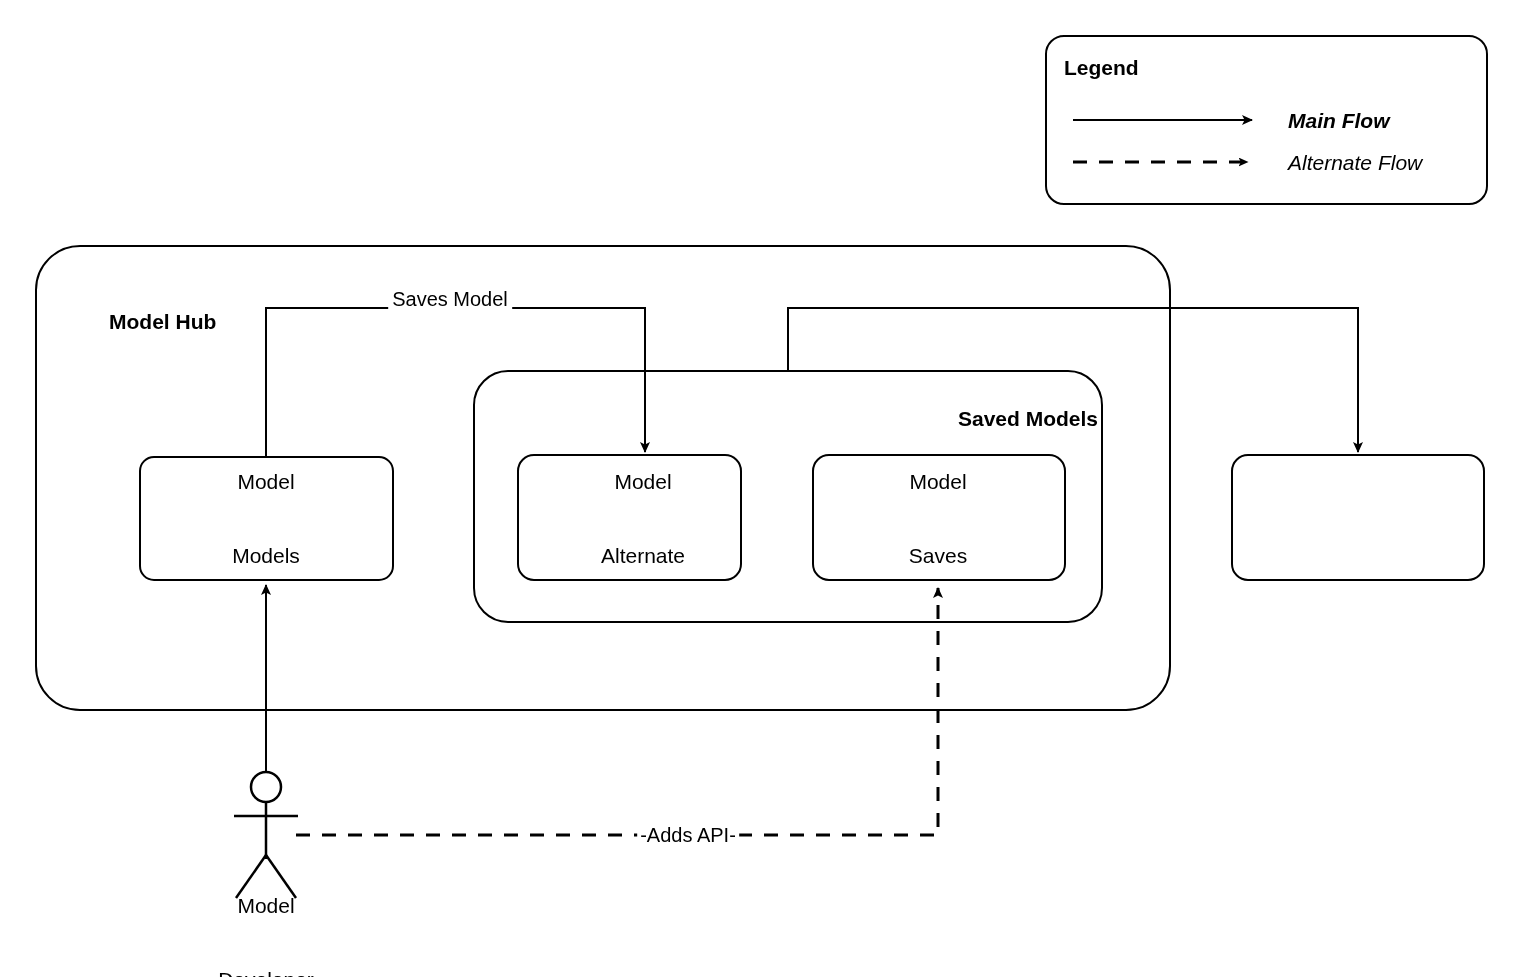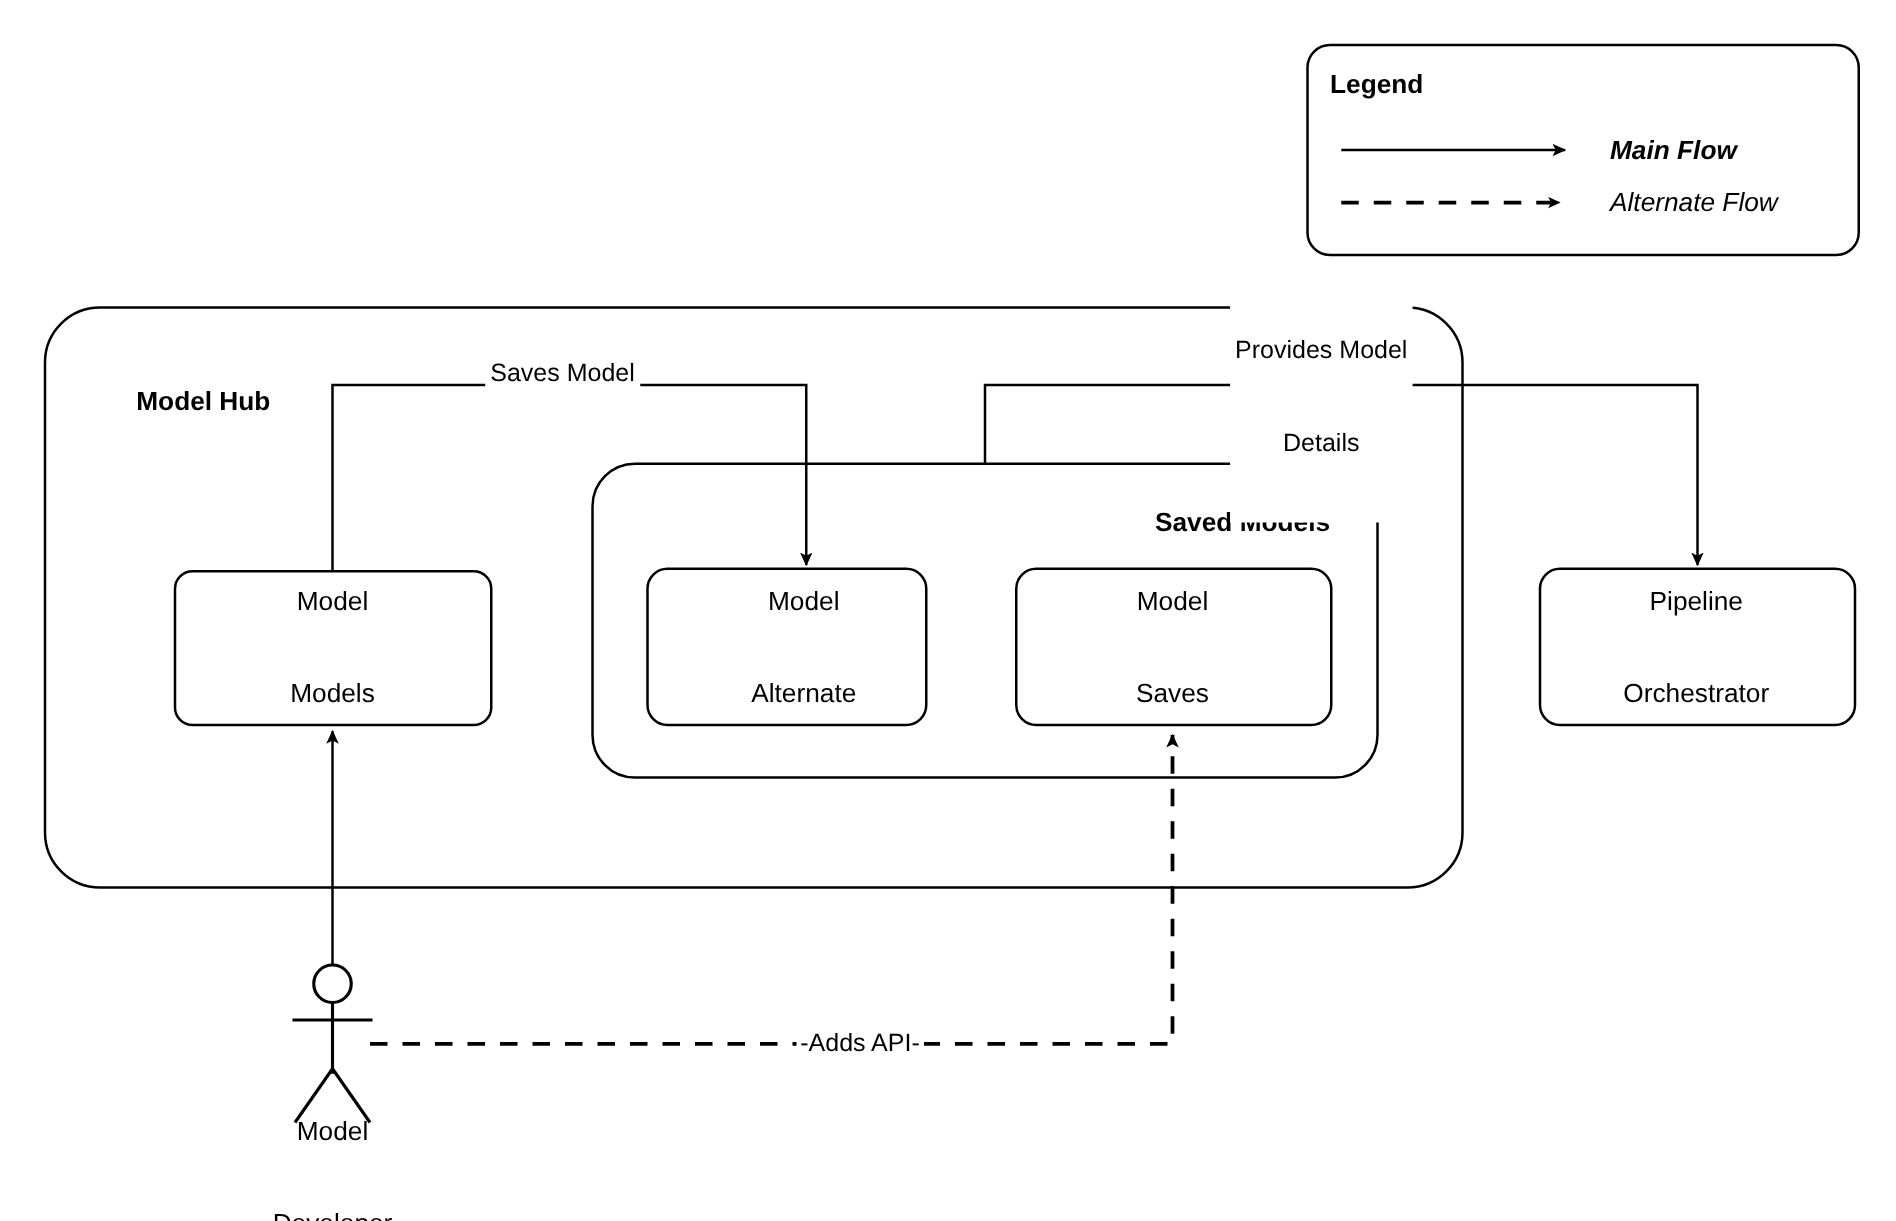--- a/index.html
+++ b/index.html
@@ -112,48 +112,40 @@
       <line x1="266" y1="855" x2="296" y2="898" stroke="#000000" stroke-width="2.5"></line>
     </g>
   </svg>
 
   <div class="lbl legend-title" style="left:1064px; top:56px;">Legend</div>
 
   <div class="lbl legend-item-label" style="left:1288px; top:109px;font-weight:bold;">Main Flow</div>
   <div class="lbl legend-item-label" style="left:1288px; top:151px;">Alternate Flow</div>
 
   <div class="lbl group-title" style="left:88px; top:310px;">Model Hub</div>
-  <div class="lbl group-title" style="left:903px; top:407px;">Saved Models</div>
+  <div class="lbl group-title" style="left:937px; top:407px;">Saved Models</div>
 
   <div class="lbl node-text center-wrap" style="left:266px; top:519px;">
     <div>Model</div>
     <div>Models</div>
   </div>
 
   <div class="lbl node-text center-wrap" style="left:643px; top:519px;">
     <div>Model</div>
     <div>Alternate</div>
   </div>
 
   <div class="lbl node-text center-wrap" style="left:938px; top:519px;">
     <div>Model</div>
     <div>Saves</div>
   </div>
 
-  <div class="lbl node-text center-wrap" style="left:1357px; top:519px;">
-    <div>Pipeline</div>
-    <div>Orchestrator</div>
-  </div>
 
   <div class="lbl edge-label center-wrap" style="left:450px; top:299px; padding:0 4px;">Saves Model</div>
 
-  <div class="lbl edge-label center-wrap" style="left:1057px; top:318px; padding:0 4px;">
-    <div>Provides Model</div>
-    <div>Details</div>
-  </div>
 
   <div class="lbl edge-label center-wrap" style="left:688px; top:835px; padding:0 3px;">-Adds API-</div>
 
   <div class="lbl actor-label center-wrap" style="left:266px; top:943px;">
     <div>Model</div>
     <div>Developer</div>
   </div>
 
 </div>
 

